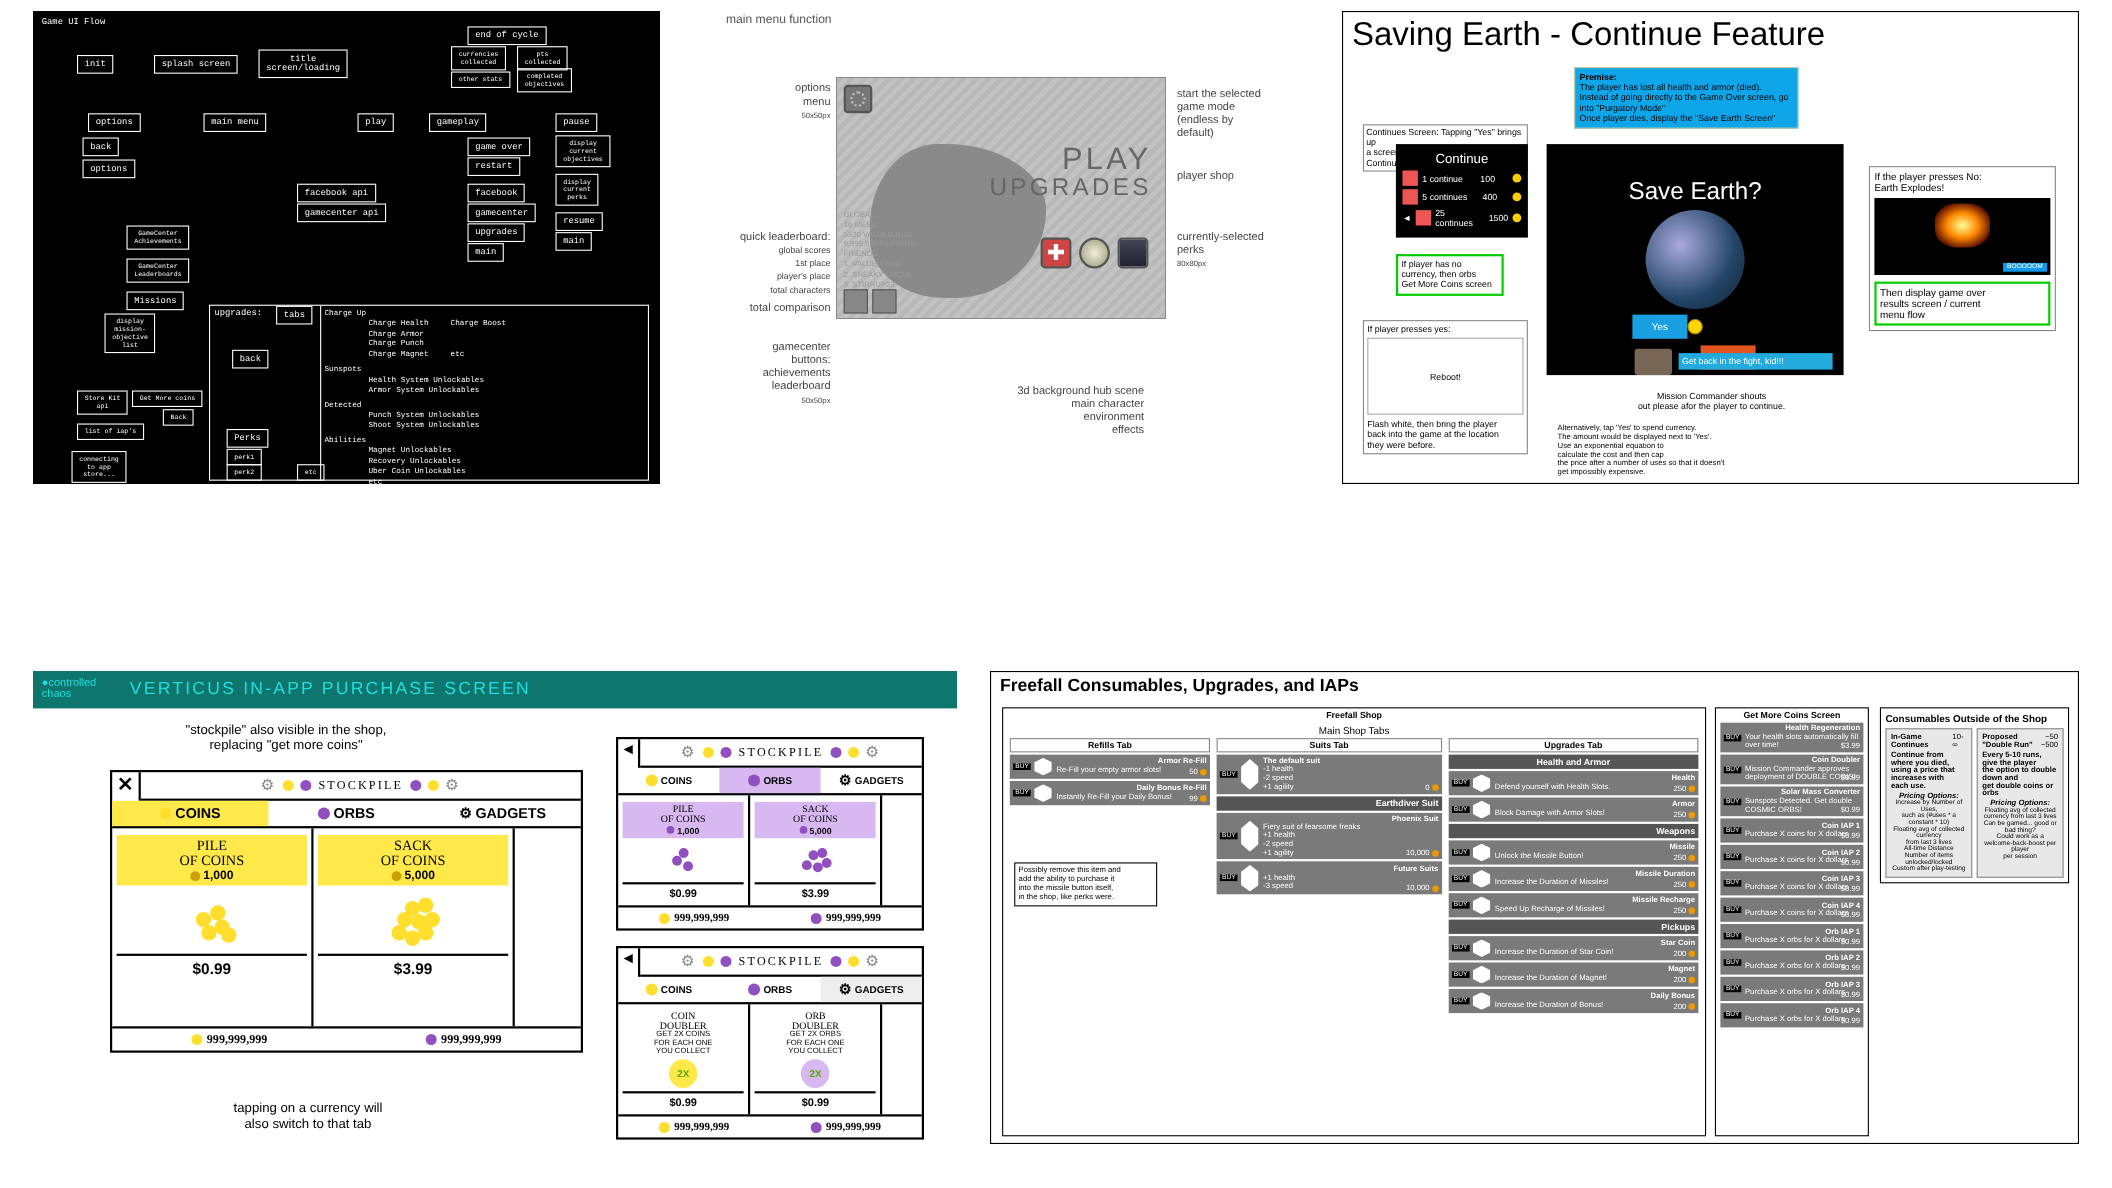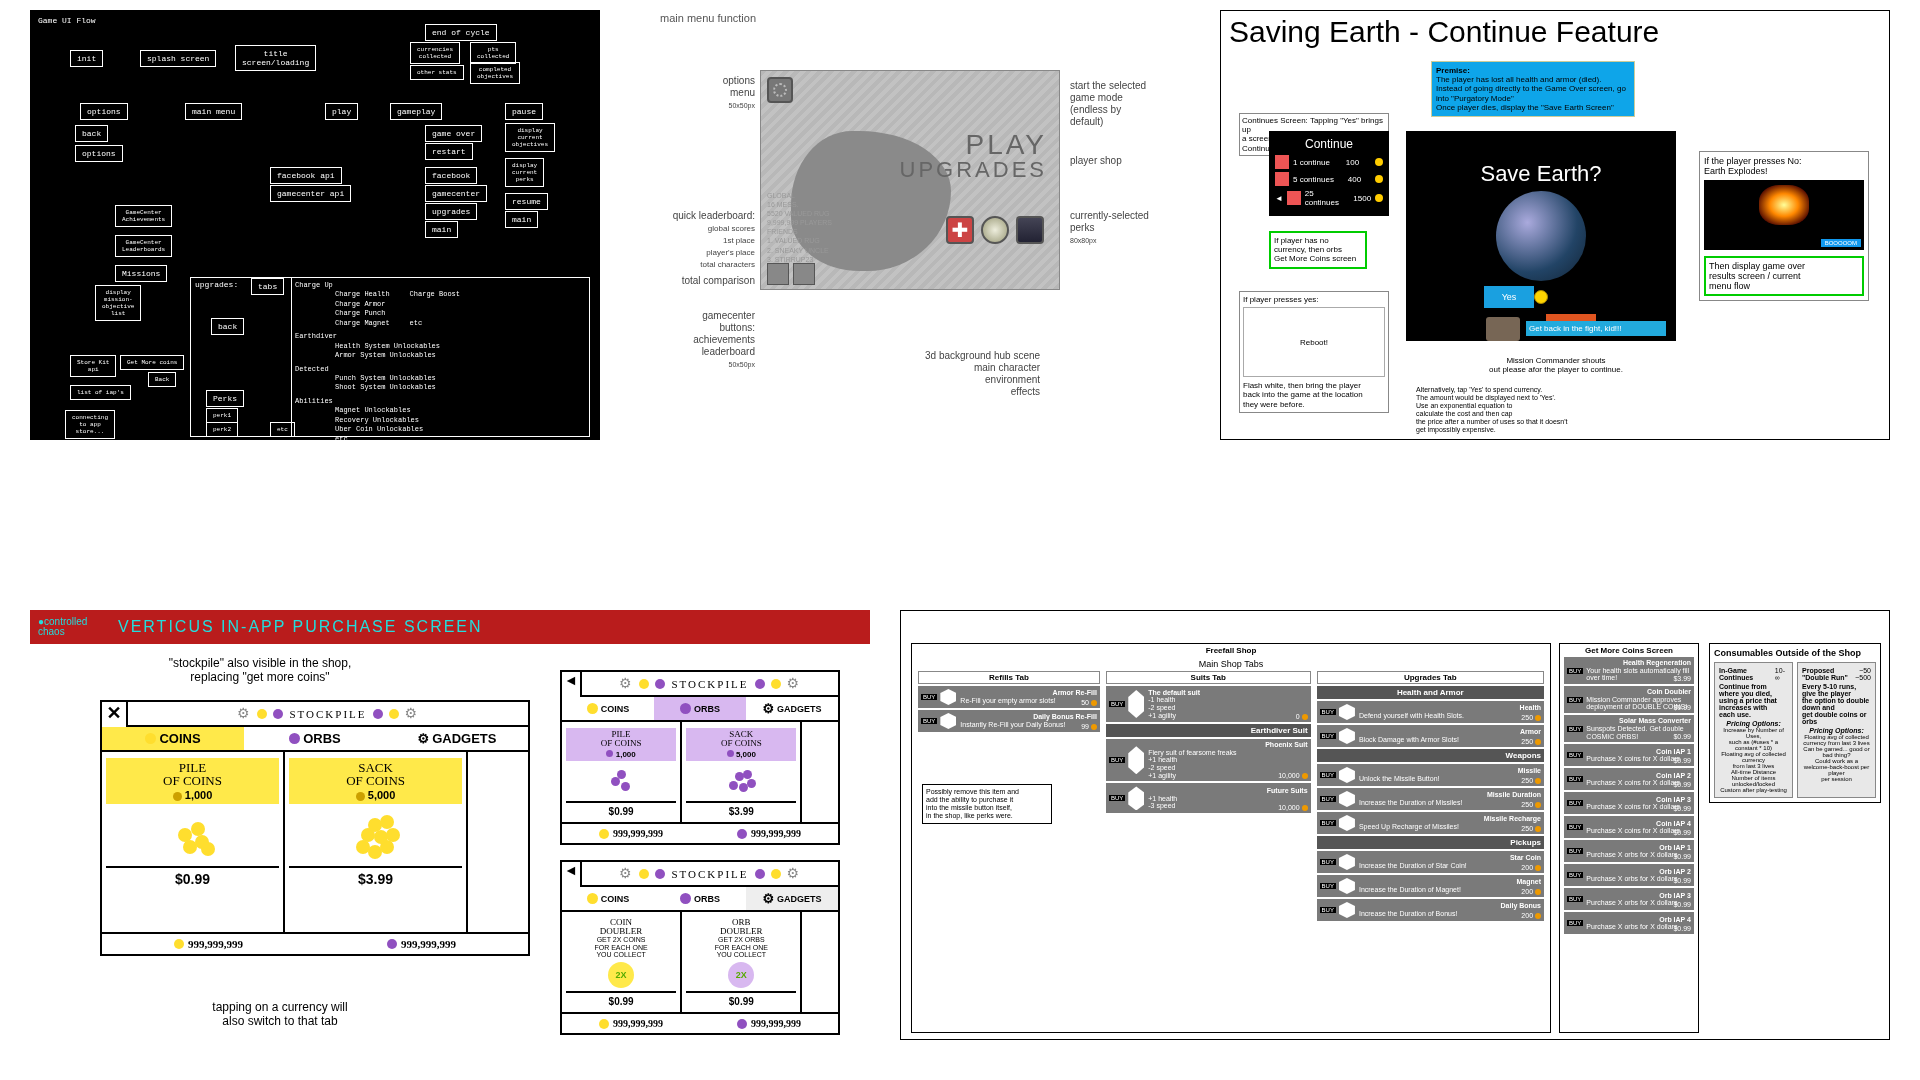--- a/index.html
+++ b/index.html
@@ -39,21 +39,21 @@
   .p3-se-text { position: absolute; width: 100%; text-align: center; top: 30px; font-size: 22px; }
   .p3-yes { position: absolute; left: 78px; top: 155px; width: 50px; height: 22px; background: #1aa0e0; color: #fff; text-align: center; line-height: 22px; }
   .p3-no  { position: absolute; left: 140px; top: 155px; width: 50px; height: 22px; background: #e05520; color: #fff; text-align: center; line-height: 22px; margin-top: 28px; }
   .p3-coin { position: absolute; left: 128px; top: 159px; width: 14px; height: 14px; border-radius: 50%; background: #ffd400; border: 1px solid #aa8800; }
   .p3-banner { position: absolute; left: 120px; top: 190px; width: 140px; background: #2ad; color: #fff; font-size: 8px; padding: 3px; }
   .p3-face { position: absolute; left: 80px; top: 186px; width: 34px; height: 24px; background: #765; border-radius: 3px; }
   .p3-side { position: absolute; left: 478px; width: 170px; }
 
   
   .p4 { left: 30px; top: 610px; width: 840px; height: 460px; font-size: 11px; }
-  .p4-header { position: absolute; left: 0; top: 0; width: 100%; height: 34px; background: #b91c1c; display: flex; align-items: center; }
+  .p4-header { position: absolute; left: 0; top: 0; width: 100%; height: 34px; background: #0f766e; display: flex; align-items: center; }
   .p4-brand { color: #2dd; font-size: 10px; margin-left: 8px; width: 70px; line-height: 1; }
   .p4-htitle { color: #2dd; font-family: 'Arial Black', sans-serif; letter-spacing: 2px; font-size: 16px; margin-left: 10px; }
   .p4-note { position: absolute; font-size: 12px; text-align: center; color: #000; }
   .p4-shop { position: absolute; border: 2px solid #000; background: #fff; }
   .p4-tabs { display: flex; border-bottom: 2px solid #000; }
   .p4-tab { flex: 1; text-align: center; font-weight: bold; padding: 4px 0; font-size: 13px; display: flex; align-items: center; justify-content: center; gap: 3px; }
   .p4-tab .tdot { width: 11px; height: 11px; border-radius: 50%; }
   .p4-tab .tgear { font-size: 13px; }
   .p4-tab.active { background: #ffe94a; }
   .p4-titlebar { display: flex; align-items: center; justify-content: center; gap: 6px; border-bottom: 2px solid #000; padding: 3px 0; font-family: 'Arial Black'; letter-spacing: 2px; }
@@ -175,21 +175,21 @@
       <div style="padding-left:40px;display:flex;gap:20px">
         <span>Charge Health</span>
         <span>Charge Boost</span>
       </div>
       <div style="padding-left:40px">Charge Armor</div>
       <div style="padding-left:40px">Charge Punch</div>
       <div style="padding-left:40px;display:flex;gap:20px">
         <span>Charge Magnet</span>
         <span>etc</span>
       </div>
-      <div style="margin-top:4px">Earthdiver</div>
+      <div style="margin-top:4px">Sunspots</div>
       <div style="padding-left:40px">Health System Unlockables</div>
       <div style="padding-left:40px">Armor System Unlockables</div>
       <div style="margin-top:4px">Detected</div>
       <div style="padding-left:40px">Punch System Unlockables</div>
       <div style="padding-left:40px">Shoot System Unlockables</div>
       <div style="margin-top:4px">Abilities</div>
       <div style="padding-left:40px">Magnet Unlockables</div>
       <div style="padding-left:40px">Recovery Unlockables</div>
       <div style="padding-left:40px">Uber Coin Unlockables</div>
       <div style="padding-left:40px">etc</div>
@@ -538,20 +538,21 @@
         </div>
         <div class="p4-total" style="font-size:10px">
           <span class="fdot purple"></span>
           <span>999,999,999</span>
         </div>
       </div>
   </div>
 </div>
 
 <div class="panel p5">
+  <h2>Freefall Consumables, Upgrades, and IAPs</h2>
   <div class="p5-shop">
     <div class="p5-shop-title">Freefall Shop</div>
     <div class="p5-subt">Main Shop Tabs</div>
     <div class="p5-cols">
 
       <div class="p5-col" style="flex:0.8">
         <div class="p5-col-title">Refills Tab</div>
         <div class="p5-item">
             <span class="badge">BUY</span>
             <div class="hex"></div>

